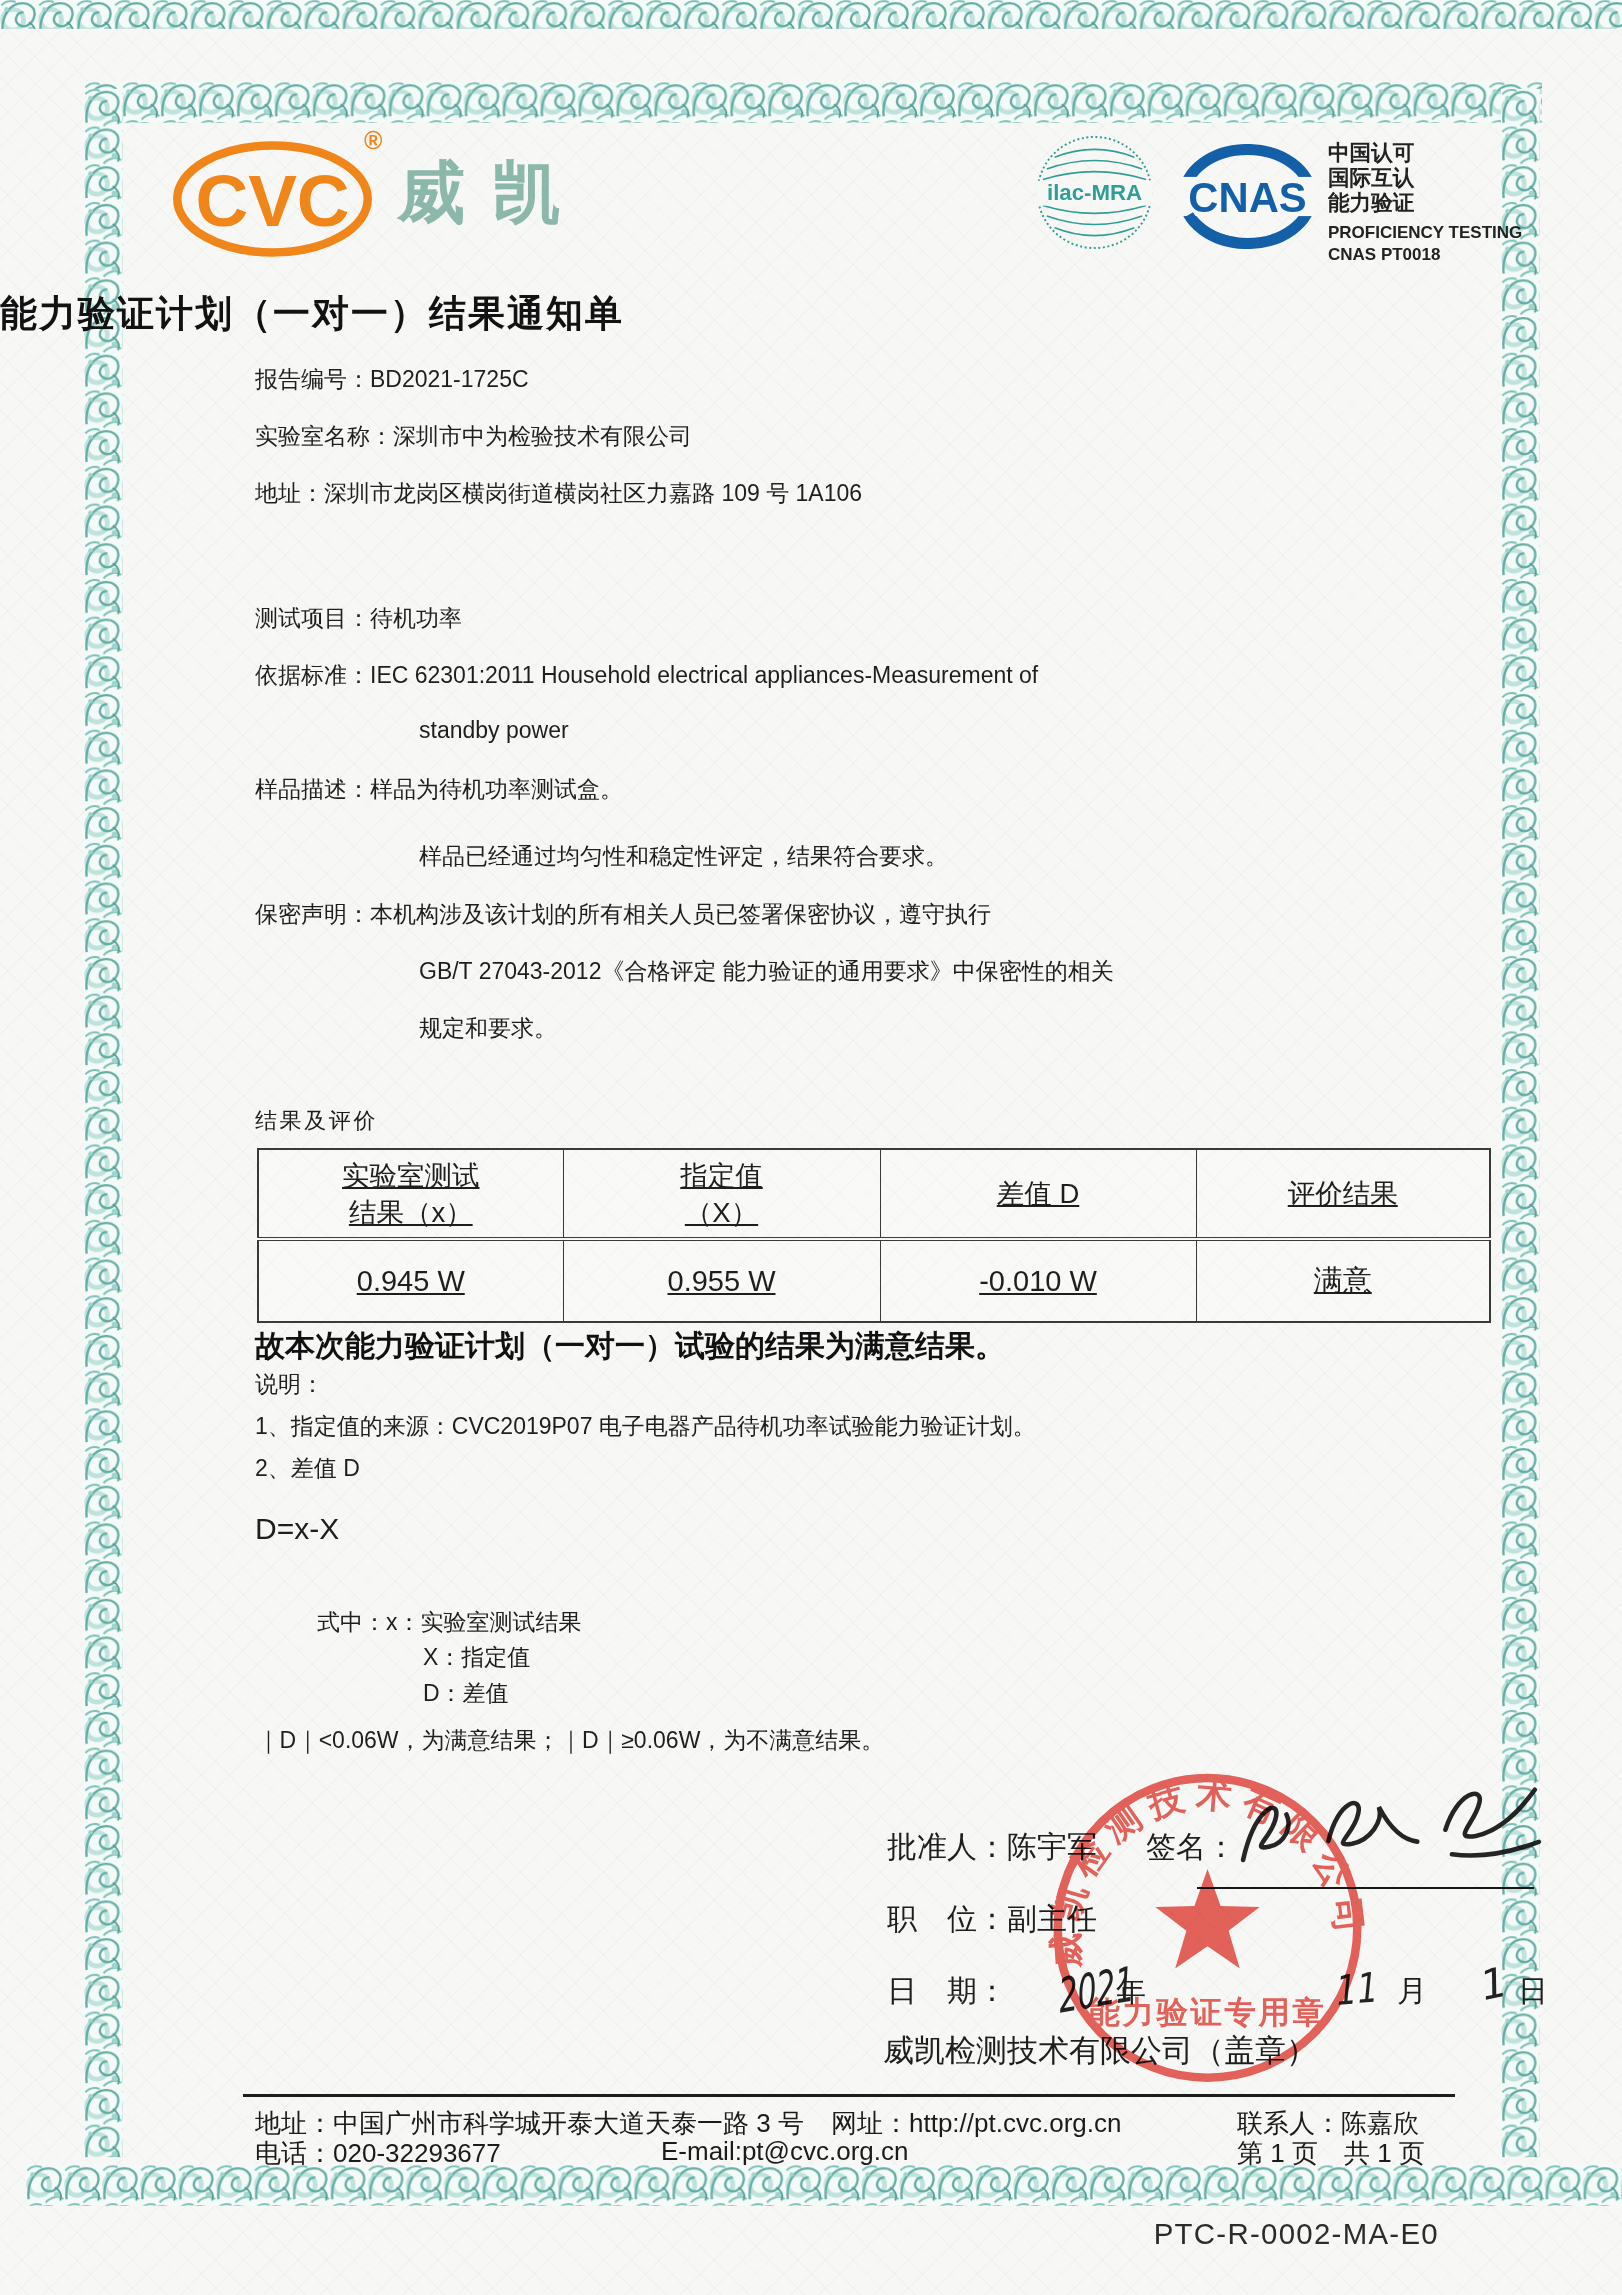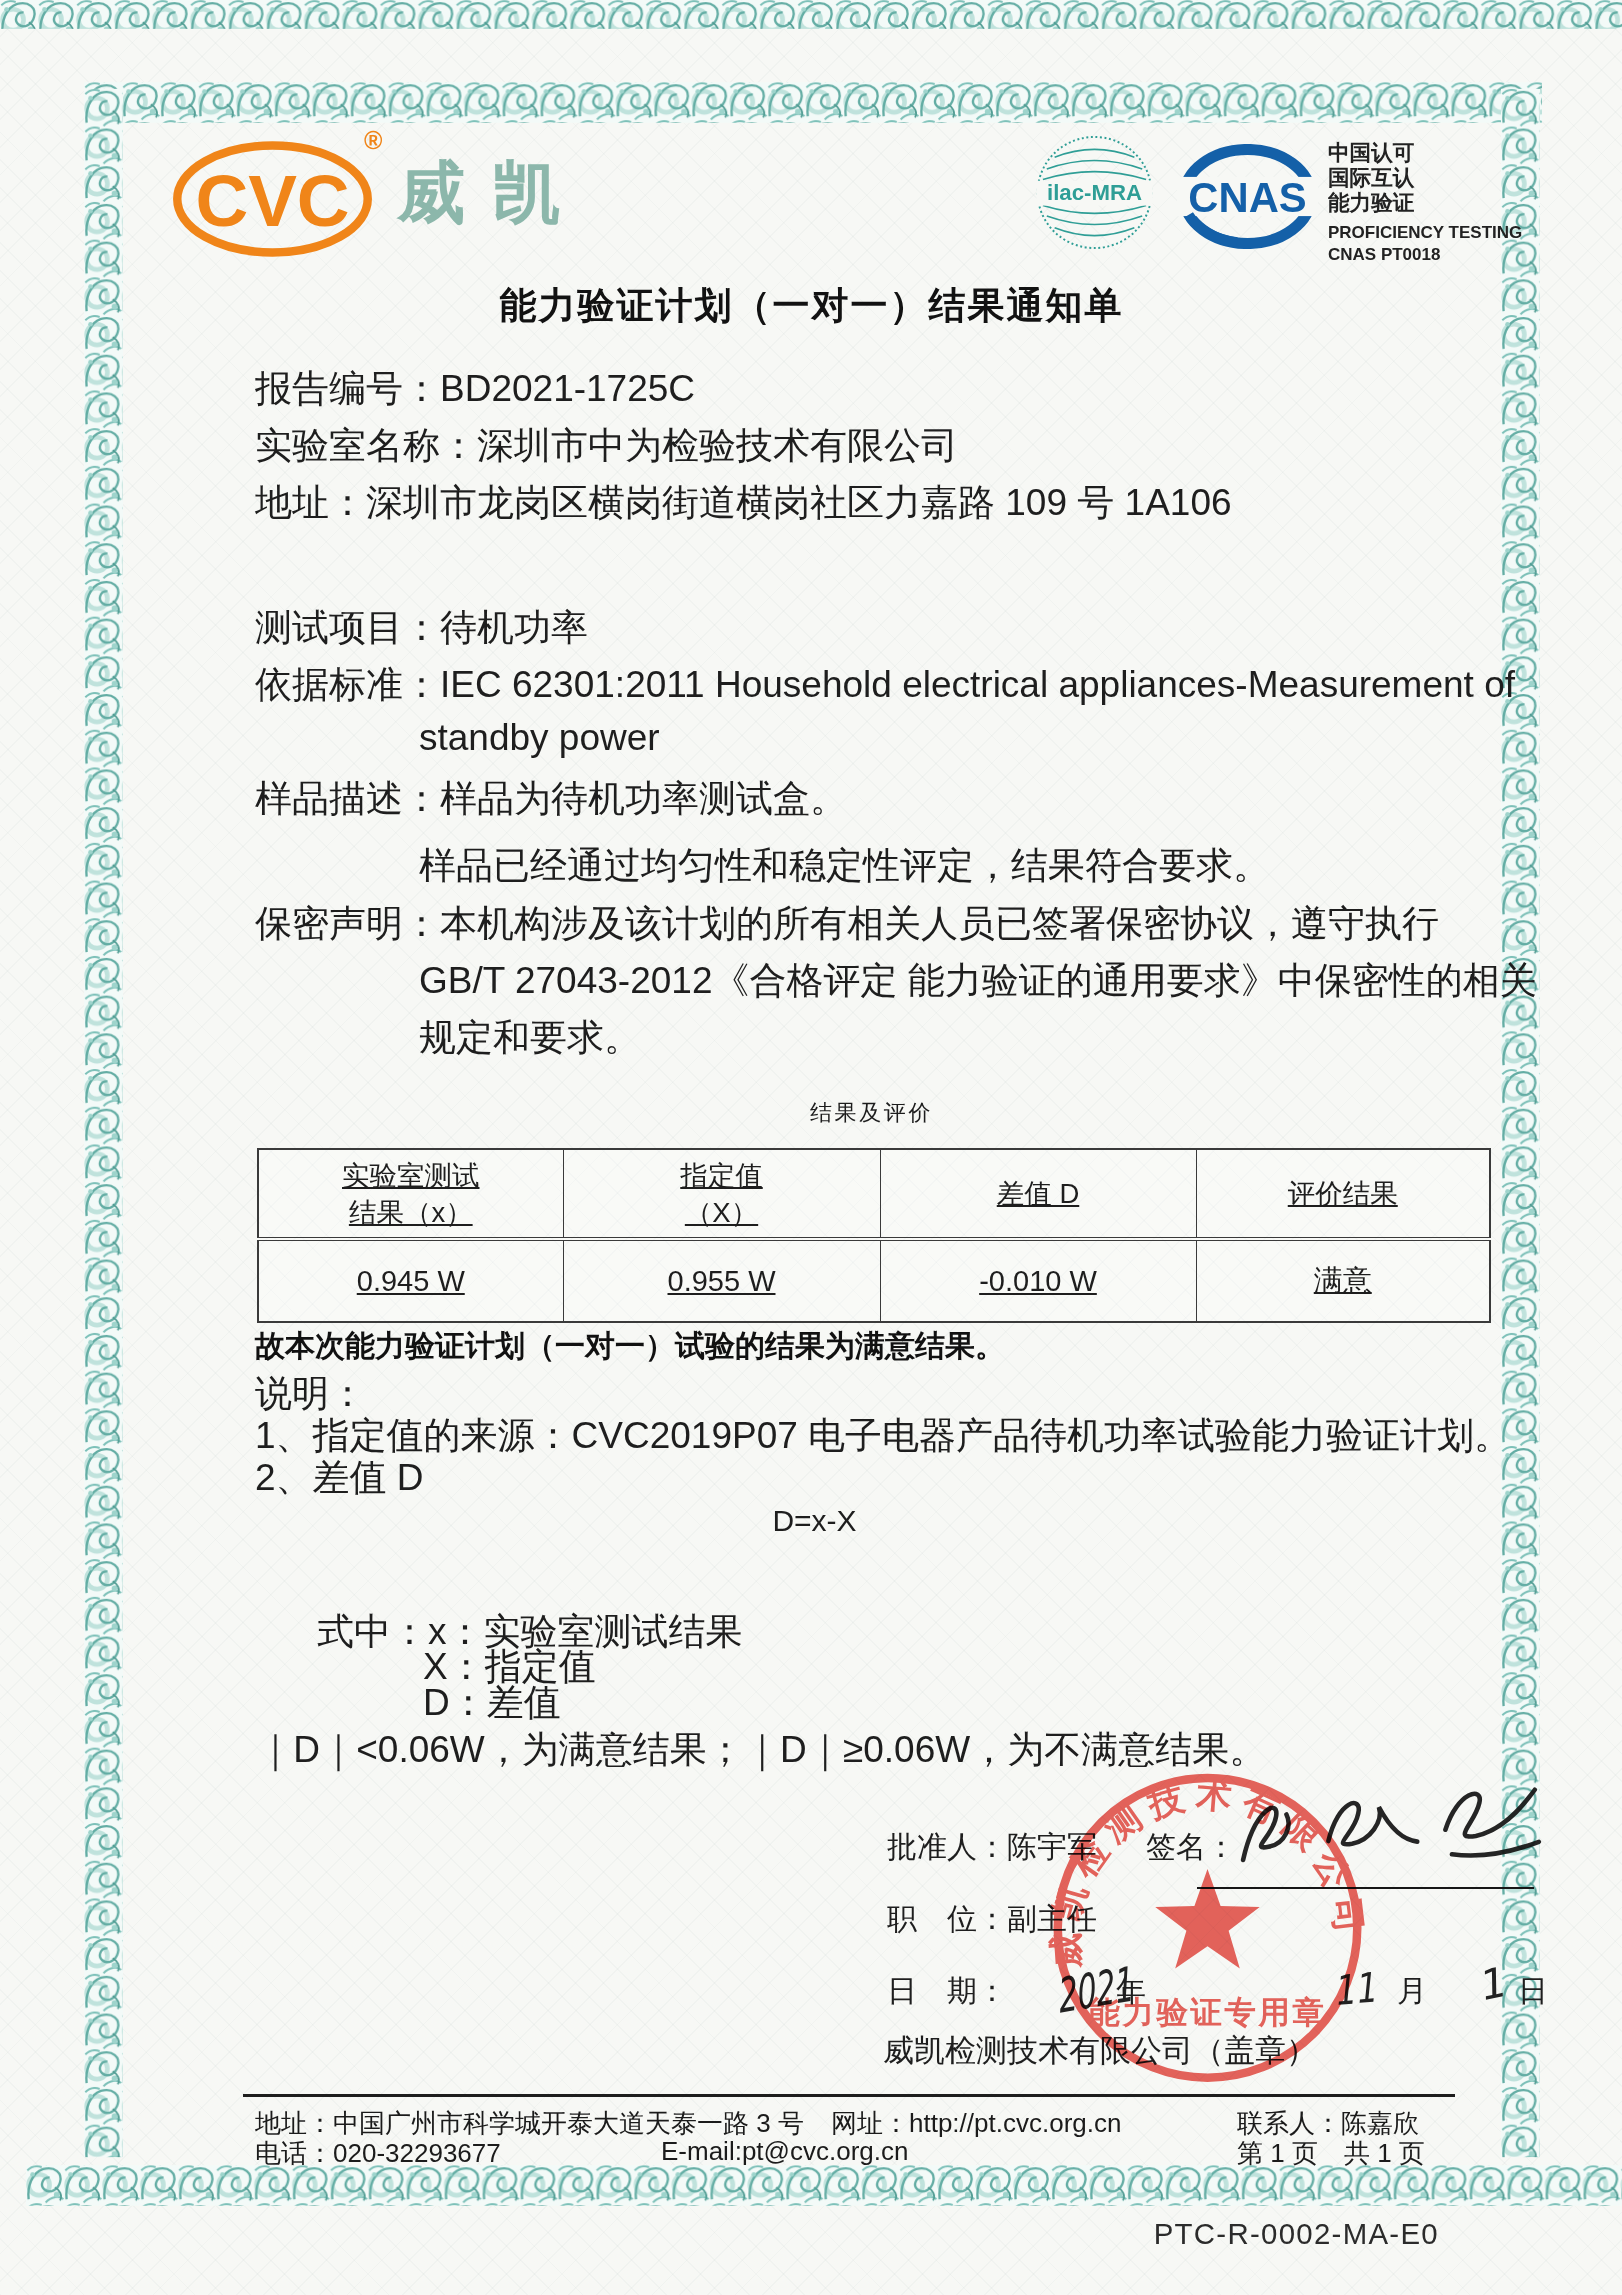--- a/index.html
+++ b/index.html
@@ -6,22 +6,22 @@
   .page{
     position:relative;width:1623px;height:2295px;overflow:hidden;
     background:#f7f8f5;
     background-image:
       repeating-linear-gradient(45deg, rgba(185,198,196,.10) 0 1.3px, rgba(0,0,0,0) 1.3px 19.6px),
       repeating-linear-gradient(-45deg, rgba(185,198,196,.10) 0 1.3px, rgba(0,0,0,0) 1.3px 19.6px);
     font-family:"Liberation Sans","DejaVu Sans",sans-serif;
     color:#1e1e1e;
   }
   .abs{position:absolute;}
-  .txt{font-size:37px;white-space:nowrap;color:#1e1e1e;}
-  .center{text-align:center;}
+  .txt{font-size:23px;white-space:nowrap;color:#1e1e1e;}
+  .center{text-align:left;margin-top:8px;}
   .strip{position:absolute;display:block;}
   .title{font-size:37px;font-weight:bold;letter-spacing:2px;color:#121212;}
   .sect{font-size:22px;color:#1c1c1c;letter-spacing:2.6px;}
   .concl{font-size:30px;font-weight:bold;color:#111;font-family:Liberation Mono, monospace;}
   .brand-cn{font-size:68px;font-weight:bold;color:#8cb7ab;letter-spacing:27.5px;line-height:1;}
   .regmark{font-size:25px;color:#f08519;font-weight:bold;}
   .accr-cn{font-size:21.6px;font-weight:bold;line-height:25px;color:#222;white-space:nowrap;}
   .accr-en{font-size:17px;font-weight:bold;line-height:21.6px;color:#222;white-space:nowrap;}
   table.results{border-collapse:collapse;table-layout:fixed;background:rgba(255,255,255,.25);}
   table.results th, table.results td{

